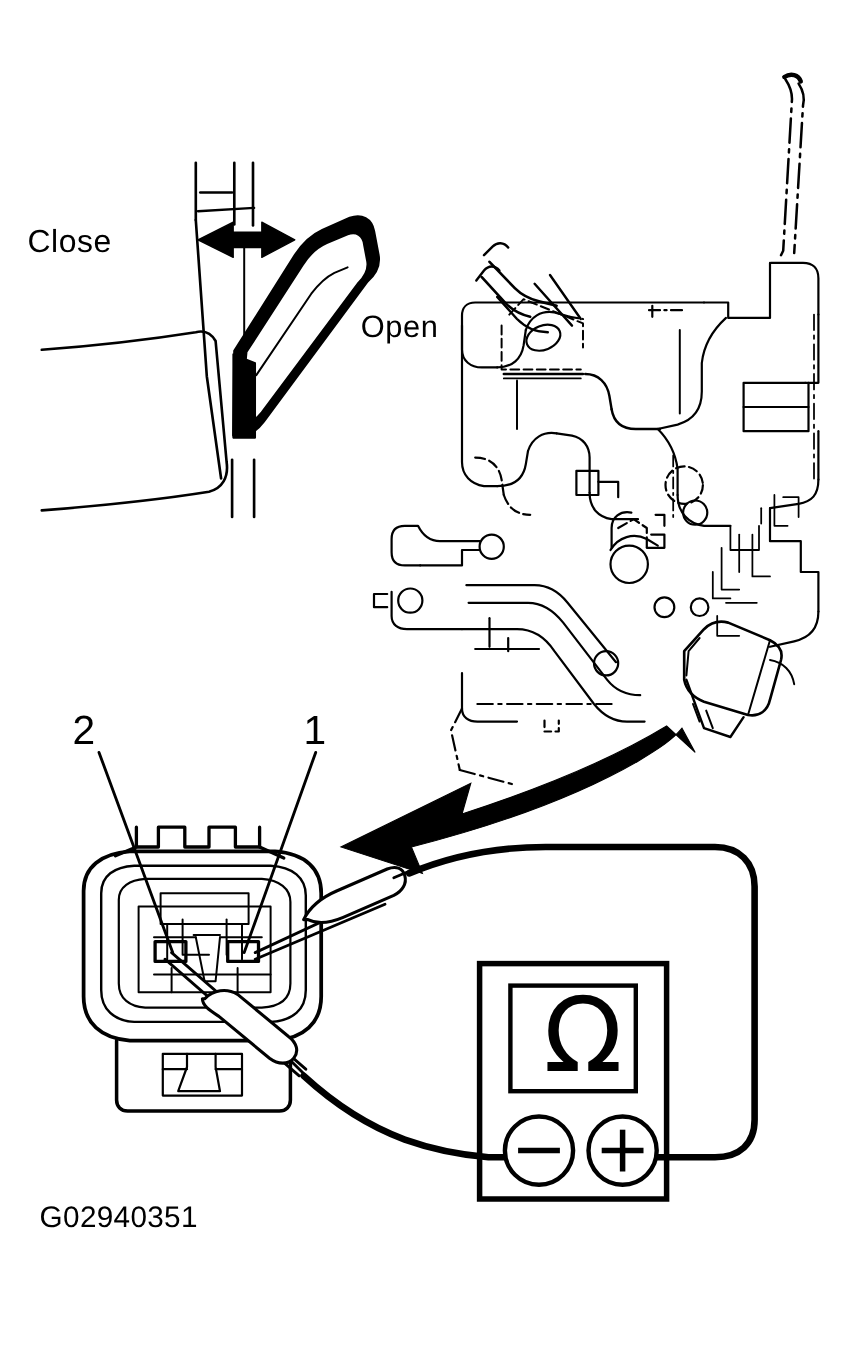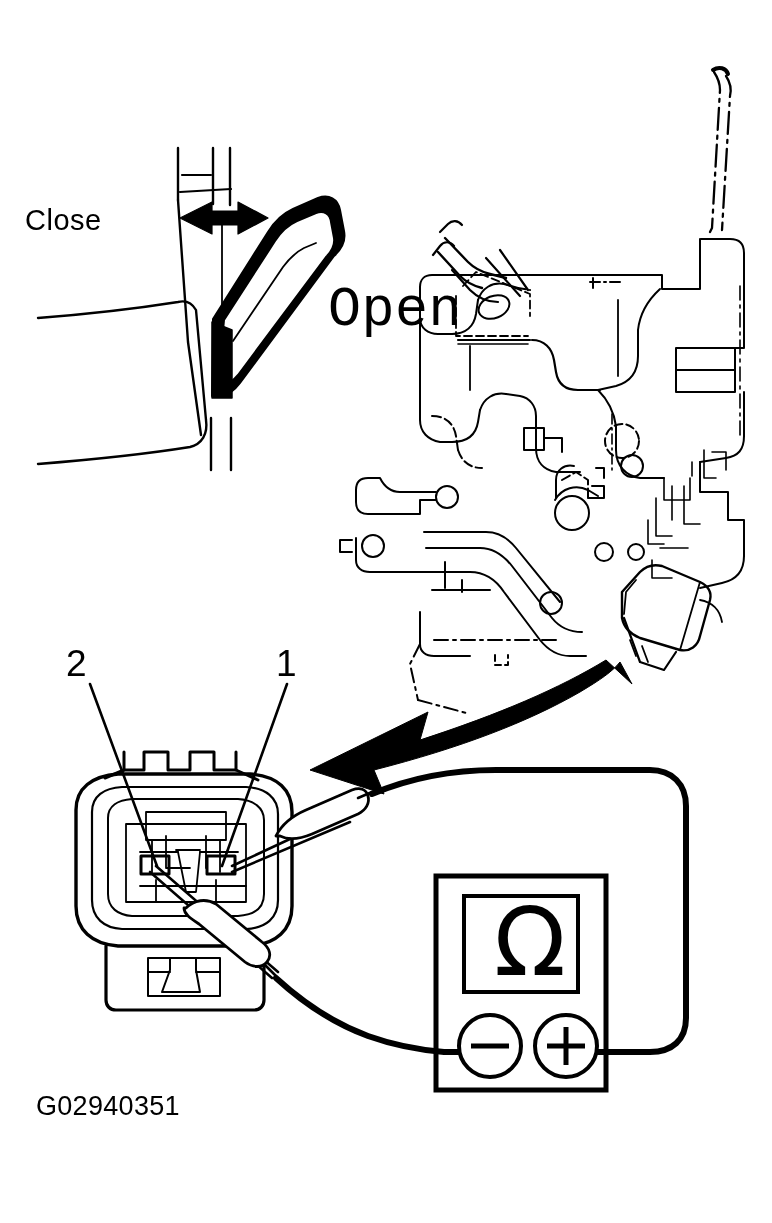--- a/index.html
+++ b/index.html
@@ -37,23 +37,22 @@
   .lbl-close {
     left: 25px;
     top: 186px;
     font-size: 29px;
     letter-spacing: 0.5px;
     margin-top: 20px;
   }
   .lbl-open {
     left: 328px;
     top: 283px;
-    font-size: 55px;
+    font-size: 28px;
     letter-spacing: 0.5px;
-    font-family: Liberation Mono, monospace;
   }
   .lbl-pin2 {
     left: 66px;
     top: 645px;
     font-size: 37px;
   }
   .lbl-pin1 {
     left: 276px;
     top: 645px;
     font-size: 37px;

